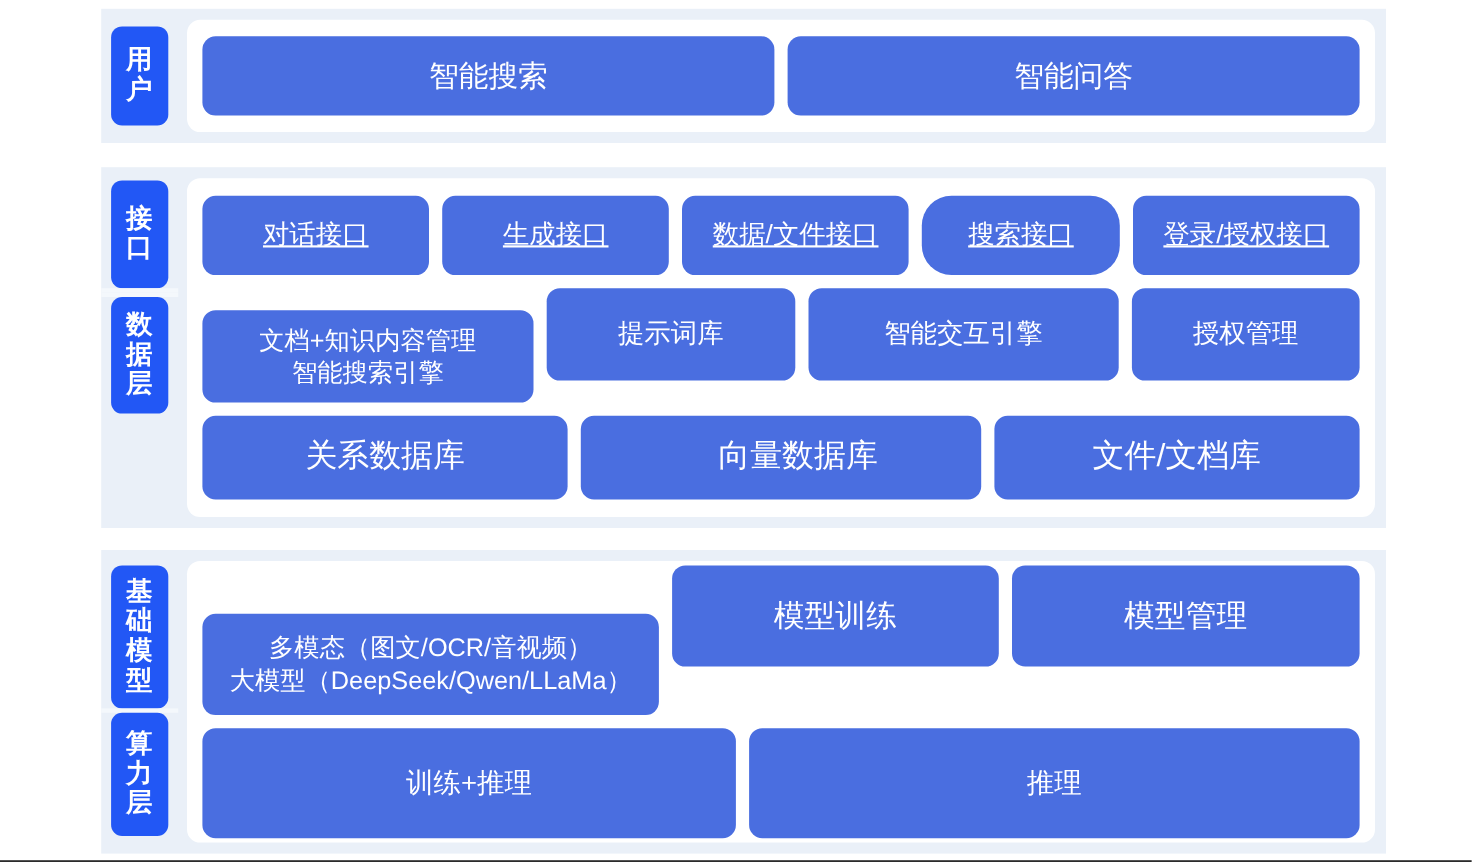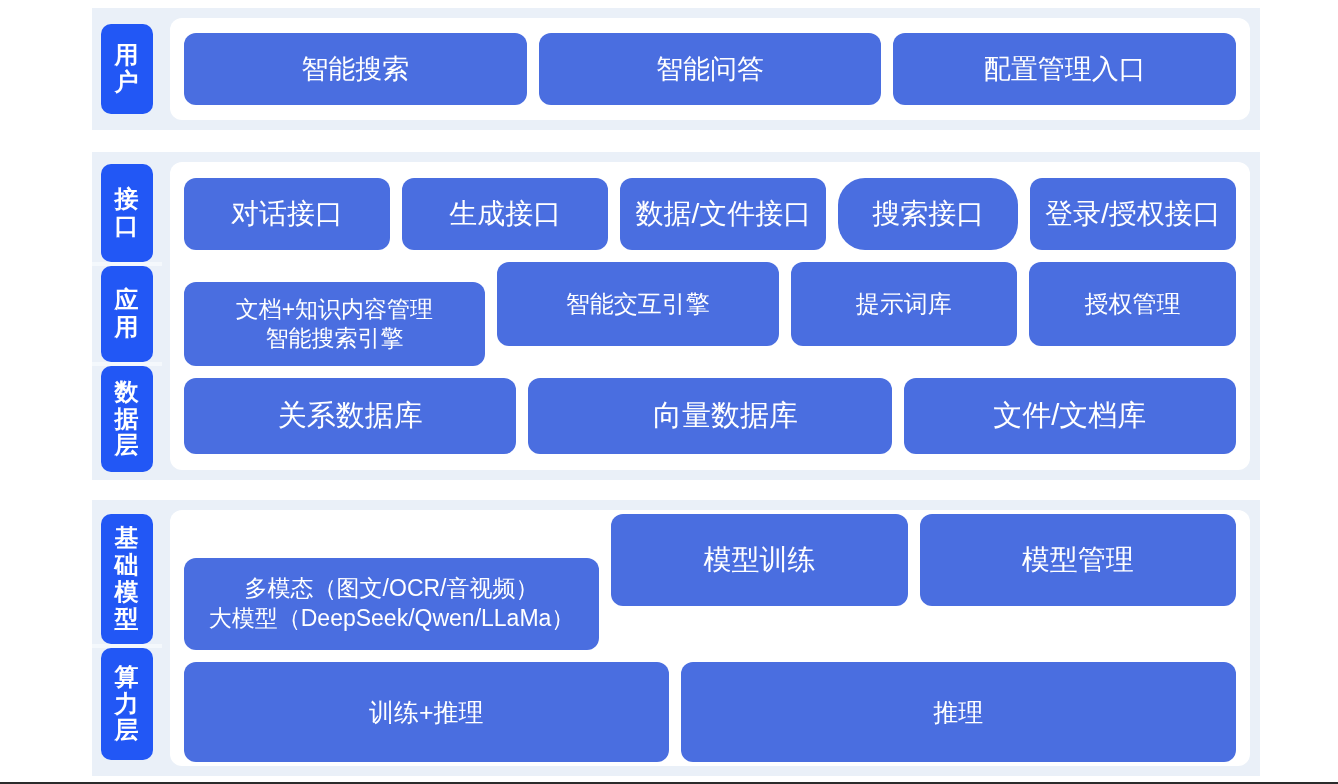--- a/index.html
+++ b/index.html
@@ -96,21 +96,21 @@
     justify-content: center;
     text-align: center;
     font-size: 25px;
     line-height: 1.22;
     padding: 8px 10px;
     white-space: pre-line;
   }
 
   
   #section-user .block      { height: 72px; font-size: 27px; }
-  #row-interface .block     { height: 72px; font-size: 28px; }
+  #row-interface .block     { height: 72px; font-size: 24px; text-decoration: underline; }
   #row-application .block   { height: 84px; font-size: 24px; }
   #row-data .block          { height: 76px; font-size: 29px; }
   #row-model .block         { height: 92px; font-size: 28px; }
   #row-compute .block       { height: 100px; font-size: 25px; }
 
   #row-model .block.multiline { font-size: 23px; line-height: 1.3; margin-top: 44px; }
   #row-application .block.multiline { font-size: 23px; line-height: 1.26; }
 
   
   .rail-divider {
@@ -135,48 +135,46 @@
 <div class="canvas">
 
   <div class="section" id="section-user">
     <div class="label-rail">
       <div class="layer-chip" style="height:90px;">用户</div>
     </div>
     <div class="panel">
       <div class="row" id="row-user-apps">
         <div class="block" style="flex:1 1 0;text-align:right;">智能搜索</div>
         <div class="block" style="flex:1 1 0;">智能问答</div>
-        <div class="block" style="flex:1 1 0;">配置管理入口</div>
       </div>
     </div>
   </div>
 
   <div class="section" id="section-platform">
     <div class="label-rail stacked">
       <div class="layer-chip" style="height:98px;margin-top:12px;">接口</div>
       <div class="rail-divider"></div>
-      <div class="layer-chip" style="height:96px;">应用</div>
       <div class="rail-divider"></div>
       <div class="layer-chip" style="height:106px;">数据层</div>
     </div>
     <div class="panel">
 
       <div class="row" id="row-interface">
         <div class="block" style="flex:21 1 0;">对话接口</div>
         <div class="block" style="flex:21 1 0;">生成接口</div>
         <div class="block" style="flex:21 1 0;">数据/文件接口</div>
         <div class="block" style="flex:18 1 0;border-radius:27px;">搜索接口</div>
         <div class="block" style="flex:21 1 0;">登录/授权接口</div>
       </div>
 
       <div class="row" id="row-application">
         <div class="block multiline" style="flex:30 1 0;margin-top:20px;">文档+知识内容管理
 智能搜索引擎</div>
+        <div class="block" style="flex:22 1 0;">提示词库</div>
         <div class="block" style="flex:28 1 0;">智能交互引擎</div>
-        <div class="block" style="flex:22 1 0;">提示词库</div>
         <div class="block" style="flex:20 1 0;text-align:center;">授权管理</div>
       </div>
 
       <div class="row" id="row-data">
         <div class="block" style="flex:1 1 0;">关系数据库</div>
         <div class="block" style="flex:1 1 0;padding-left:41px;">向量数据库</div>
         <div class="block" style="flex:1 1 0;">文件/文档库</div>
       </div>
 
     </div>

